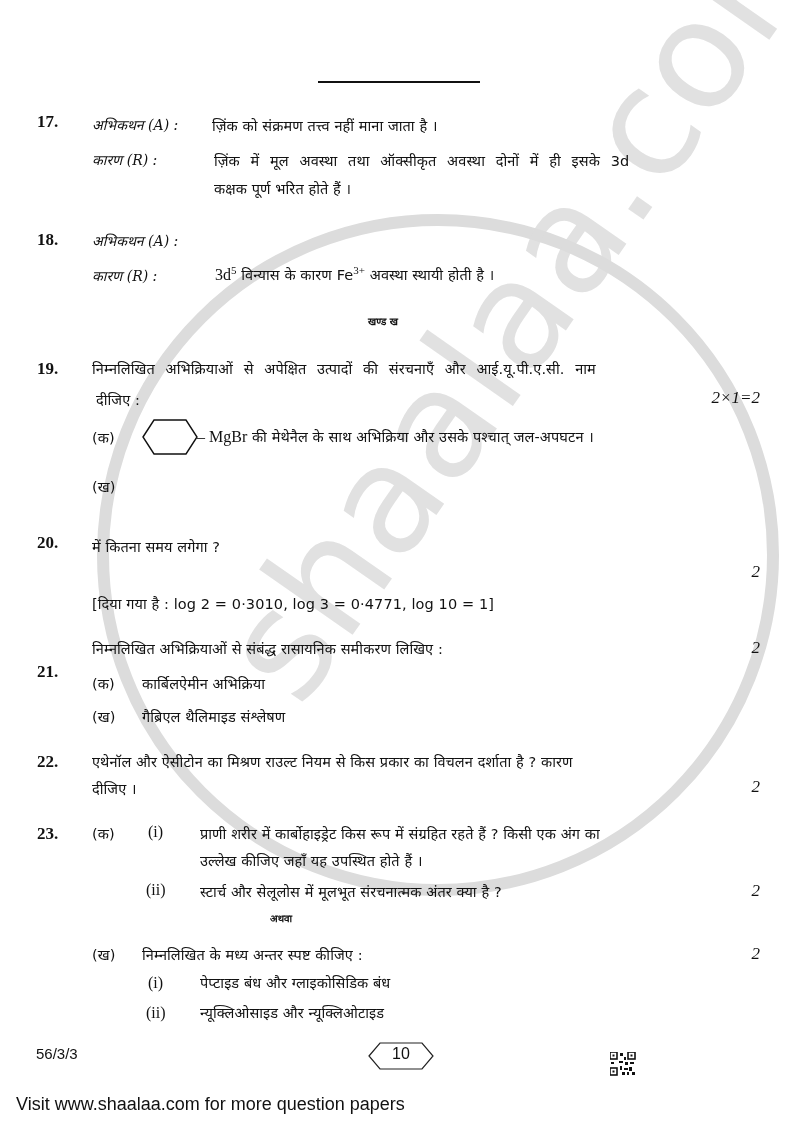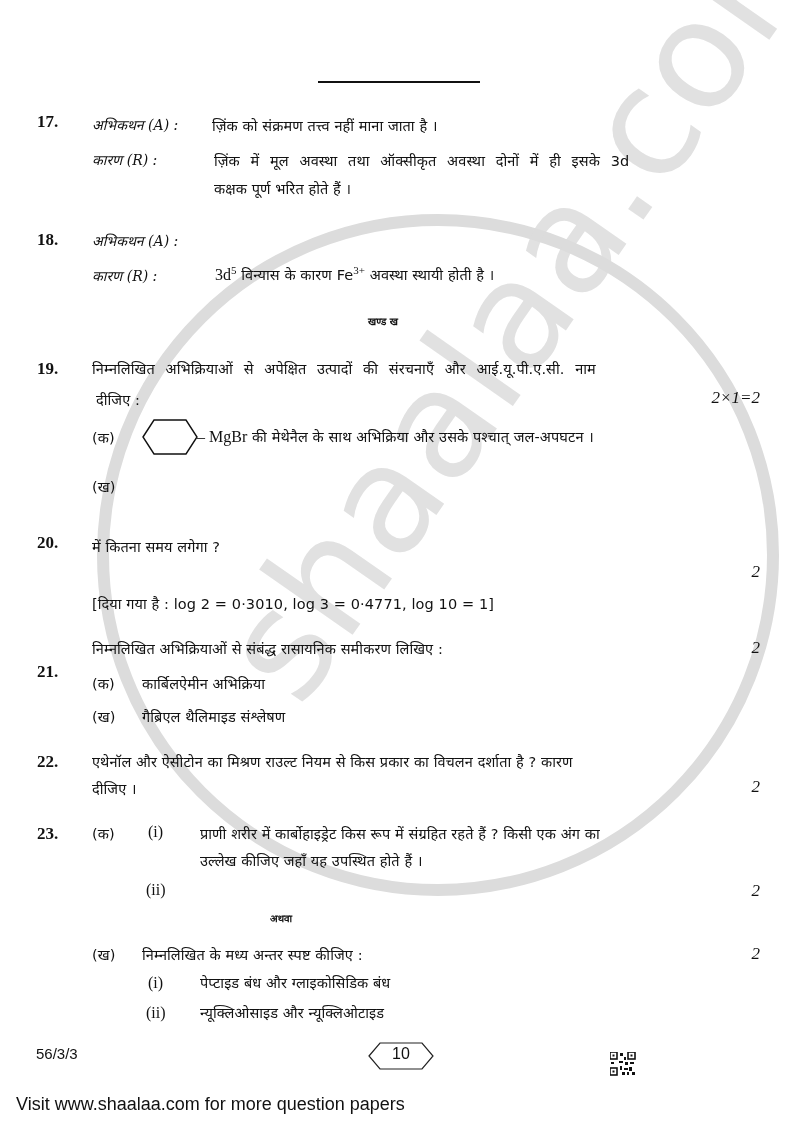--- a/index.html
+++ b/index.html
@@ -82,20 +82,21 @@
   <div class="abs txt" style="left:92px;top:751px;">एथेनॉल और ऐसीटोन का मिश्रण राउल्ट नियम से किस प्रकार का विचलन दर्शाता है ? कारण</div>
   <div class="abs txt" style="left:92px;top:778px;">दीजिए ।</div>
   <div class="abs marks" style="right:40px;top:777px;">2</div>
 
   <div class="abs qnum" style="left:37px;top:824px;">23.</div>
   <div class="abs txt" style="left:92px;top:823px;">(क)</div>
   <div class="abs sub" style="left:148px;top:823px;">(i)</div>
   <div class="abs txt" style="left:200px;top:850px;">उल्लेख कीजिए जहाँ यह उपस्थित होते हैं ।</div>
   <div class="abs txt" style="left:200px;top:823px;">प्राणी शरीर में कार्बोहाइड्रेट किस रूप में संग्रहित रहते हैं ? किसी एक अंग का</div>
   <div class="abs sub" style="left:146px;top:881px;">(ii)</div>
+  <div class="abs txt" style="left:200px;top:881px;">स्टार्च और सेलूलोस में मूलभूत संरचनात्मक अंतर क्या है ?</div>
   <div class="abs marks" style="right:40px;top:881px;">2</div>
   <div class="abs section" style="left:270px;top:911px;">अथवा</div>
 
   <div class="abs txt" style="left:92px;top:944px;">(ख)</div>
   <div class="abs txt" style="left:142px;top:944px;">निम्नलिखित के मध्य अन्तर स्पष्ट कीजिए :</div>
   <div class="abs marks" style="right:40px;top:944px;">2</div>
   <div class="abs sub" style="left:148px;top:974px;">(i)</div>
   <div class="abs txt" style="left:200px;top:972px;">पेप्टाइड बंध और ग्लाइकोसिडिक बंध</div>
   <div class="abs sub" style="left:146px;top:1004px;">(ii)</div>
   <div class="abs txt" style="left:200px;top:1002px;">न्यूक्लिओसाइड और न्यूक्लिओटाइड</div>

